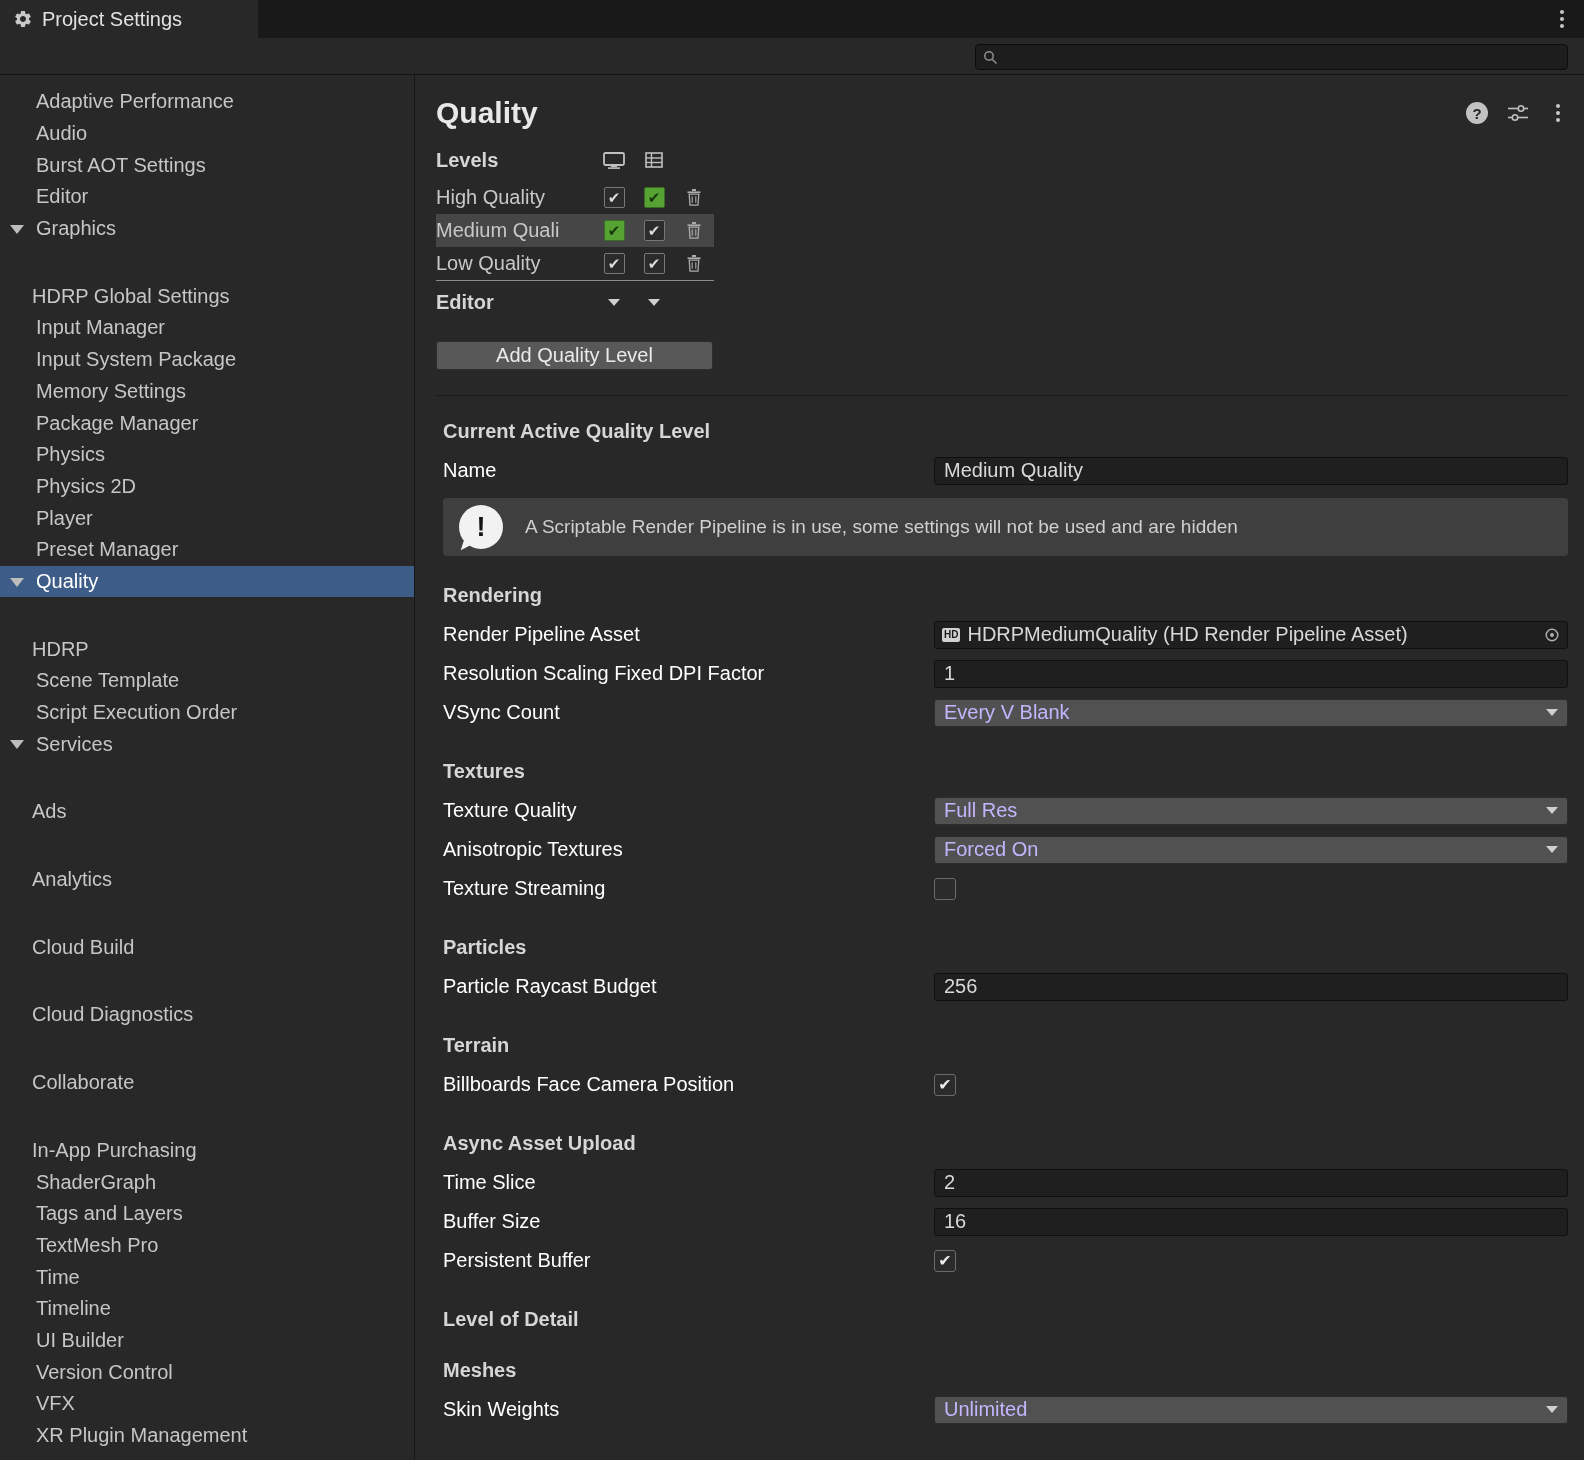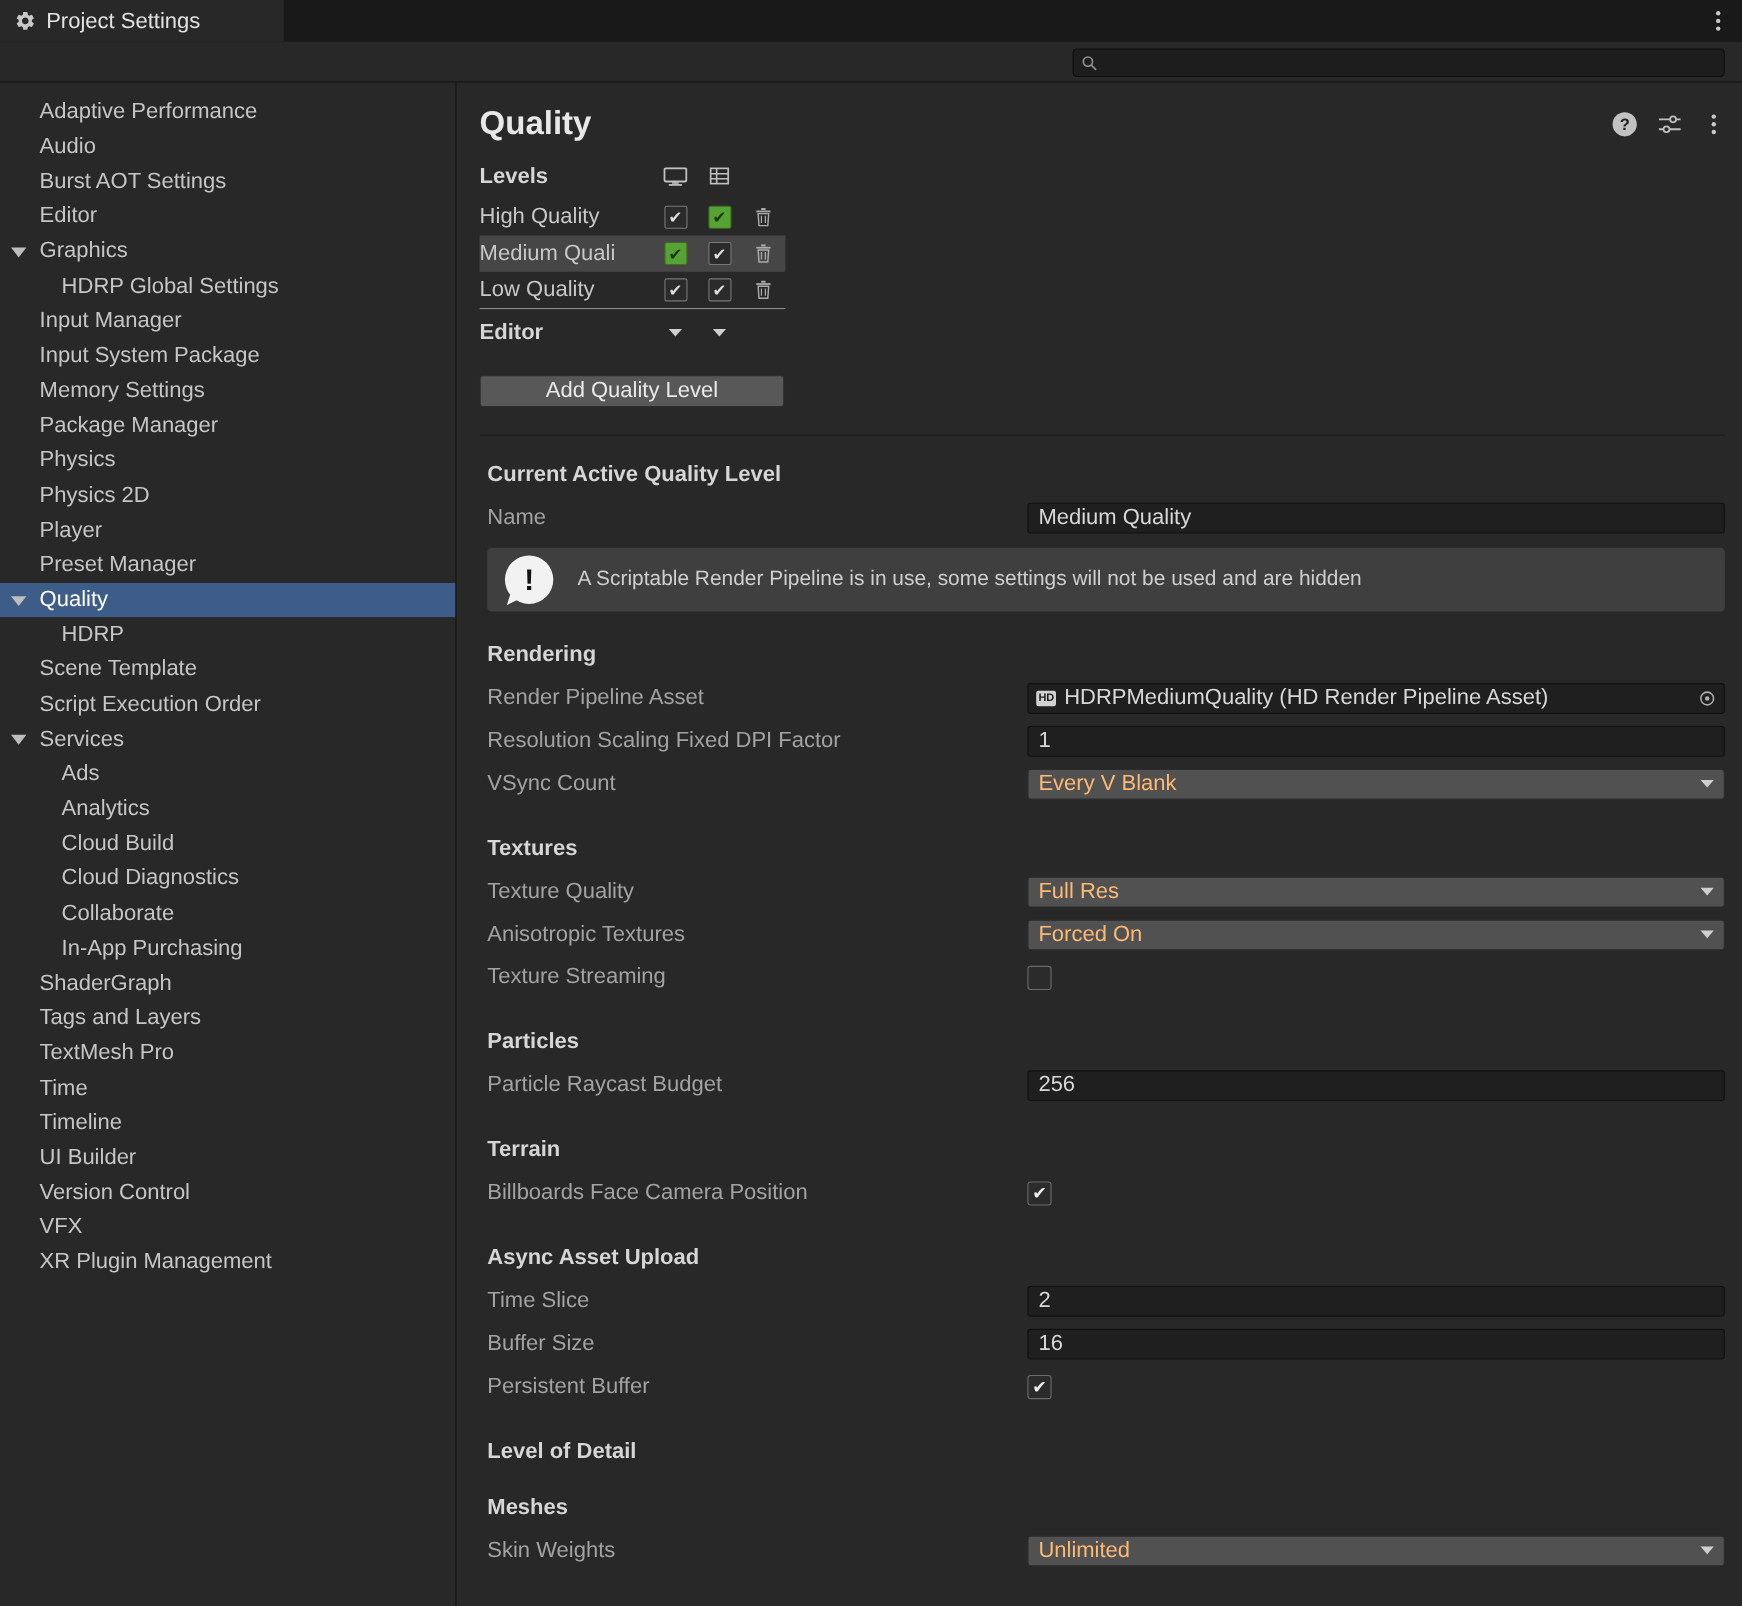--- a/index.html
+++ b/index.html
@@ -18,21 +18,21 @@
   .kebab i { width:4px; height:4px; border-radius:50%; background:#C8C8C8; }
   .titlebar .kebab { position:absolute; right:12px; top:7px; }
   
   .toolbar { height:37px; background:#282828; border-bottom:1px solid #141414; position:relative; }
   .search { position:absolute; left:975px; top:6px; width:593px; height:26px; background:#1D1D1D; border:1px solid #0D0D0D; border-radius:4px; display:flex; align-items:center; padding:0 7px; gap:5px; }
   .search input { flex:1; background:transparent; border:none; outline:none; color:#DDD; font-size:16px; font-family:inherit; }
   
   .content { display:flex; height:1385px; }
   .sidebar { width:415px; flex:0 0 415px; border-right:1px solid #151515; padding-top:11px; overflow:hidden; }
   .s-item { height:31.7px; display:flex; align-items:center; padding-left:36px; font-size:20px; position:relative; color:#C6C6C6; white-space:nowrap; cursor:default;text-align:center; }
-  .s-item.sub { padding-left:56px; }
+  .s-item.sub { padding-left:32px;margin-top:36px; }
   .s-item.sel { background:var(--selection,#3D5C87); color:#FFFFFF; }
   .expander { position:absolute; left:10px; top:12px; width:0; height:0; border-left:7px solid transparent; border-right:7px solid transparent; border-top:9px solid #BDBDBD; }
   .panel { flex:1; padding:10px 16px 0 21px; position:relative; }
   
   .panel-head { display:flex; align-items:center; justify-content:space-between; height:56px; margin-bottom:4px; }
   .panel-title { font-size:30px; font-weight:bold; color:#E8E8E8; }
   .head-icons { display:flex; align-items:center; gap:20px; }
   .help-circle { width:22px; height:22px; border-radius:50%; background:#C2C2C2; color:#222; font-size:15px; font-weight:bold; display:flex; align-items:center; justify-content:center; cursor:pointer; }
   
   .lv-head { display:flex; align-items:center; height:30px; margin-top:4px; }
@@ -48,24 +48,24 @@
   .trash { cursor:pointer; display:flex; }
   .lv-default { display:flex; align-items:center; height:42px; }
   .caret { width:0; height:0; border-left:6px solid transparent; border-right:6px solid transparent; border-top:7px solid #CFCFCF; }
   .add-btn { display:block; width:277px; height:29px; margin-top:18px; background:#585858; border:1px solid #2E2E2E; border-radius:3px; color:#EAEAEA; font-size:20px; font-family:inherit; cursor:pointer; }
   .divider { height:1px; background:#1B1B1B; margin-top:25px; }
   
   .section-h { font-size:20px; font-weight:bold; color:#D6D6D6; margin-top:28px; margin-bottom:8px; padding-left:7px; }
   .section-h.first { margin-top:24px; }
   .section-h.sp { }
   .row { display:flex; align-items:center; min-height:39px; padding-left:7px; }
-  .row-label { flex:0 0 491px; font-size:20px; color:#a3a3a3; white-space:nowrap; }
+  .row-label { flex:0 0 491px; font-size:20px; color:#ffffff; white-space:nowrap; }
   .row-ctrl { flex:1; display:flex; align-items:center; }
   .textfield { width:100%; height:28px; background:#1F1F1F; border:1px solid #101010; border-radius:3px; display:flex; align-items:center; padding:0 9px; font-size:20px; color:#D8D8D8; cursor:text; }
-  .dropdown { width:100%; height:28px; background:#515151; border:1px solid #2C2C2C; border-radius:3px; display:flex; align-items:center; justify-content:space-between; padding:0 9px; font-size:20px; color:#fdba74; cursor:pointer; }
+  .dropdown { width:100%; height:28px; background:#515151; border:1px solid #2C2C2C; border-radius:3px; display:flex; align-items:center; justify-content:space-between; padding:0 9px; font-size:20px; color:#c4b5fd; cursor:pointer; }
   .checkbox { width:22px; height:22px; background:#2B2B2B; border:1px solid #6A6A6A; border-radius:3px; display:flex; align-items:center; justify-content:center; font-size:16px; color:#EDEDED; cursor:pointer; }
   .checkbox[data-checked="true"]::after { content:"✔"; }
   .objfield { width:100%; height:28px; background:#1F1F1F; border:1px solid #101010; border-radius:3px; display:flex; align-items:center; gap:7px; padding:0 7px; font-size:20px; color:#D8D8D8; cursor:pointer; }
   .hd-badge { background:#D2D2D2; color:#1B1B1B; font-size:10px; font-weight:bold; border-radius:2px; padding:2px 2px; line-height:1; flex:0 0 auto; }
   .objfield .picker { margin-left:auto; display:flex; }
   
   .infobox { margin:8px 0 2px 7px; background:#3F3F3F; border-radius:4px; min-height:58px; display:flex; align-items:center; gap:22px; padding:7px 16px; }
   .info-icon { flex:0 0 44px; width:44px; height:44px; background:#F2F2F2; border-radius:50%; color:#151515; font-weight:bold; font-size:27px; display:flex; align-items:center; justify-content:center; position:relative; }
   .info-icon::after { content:""; position:absolute; bottom:-3px; left:3px; width:0; height:0; border-top:10px solid #F2F2F2; border-right:10px solid transparent; transform:rotate(18deg); }
   .info-text { font-size:19px; color:#CFCFCF; }

